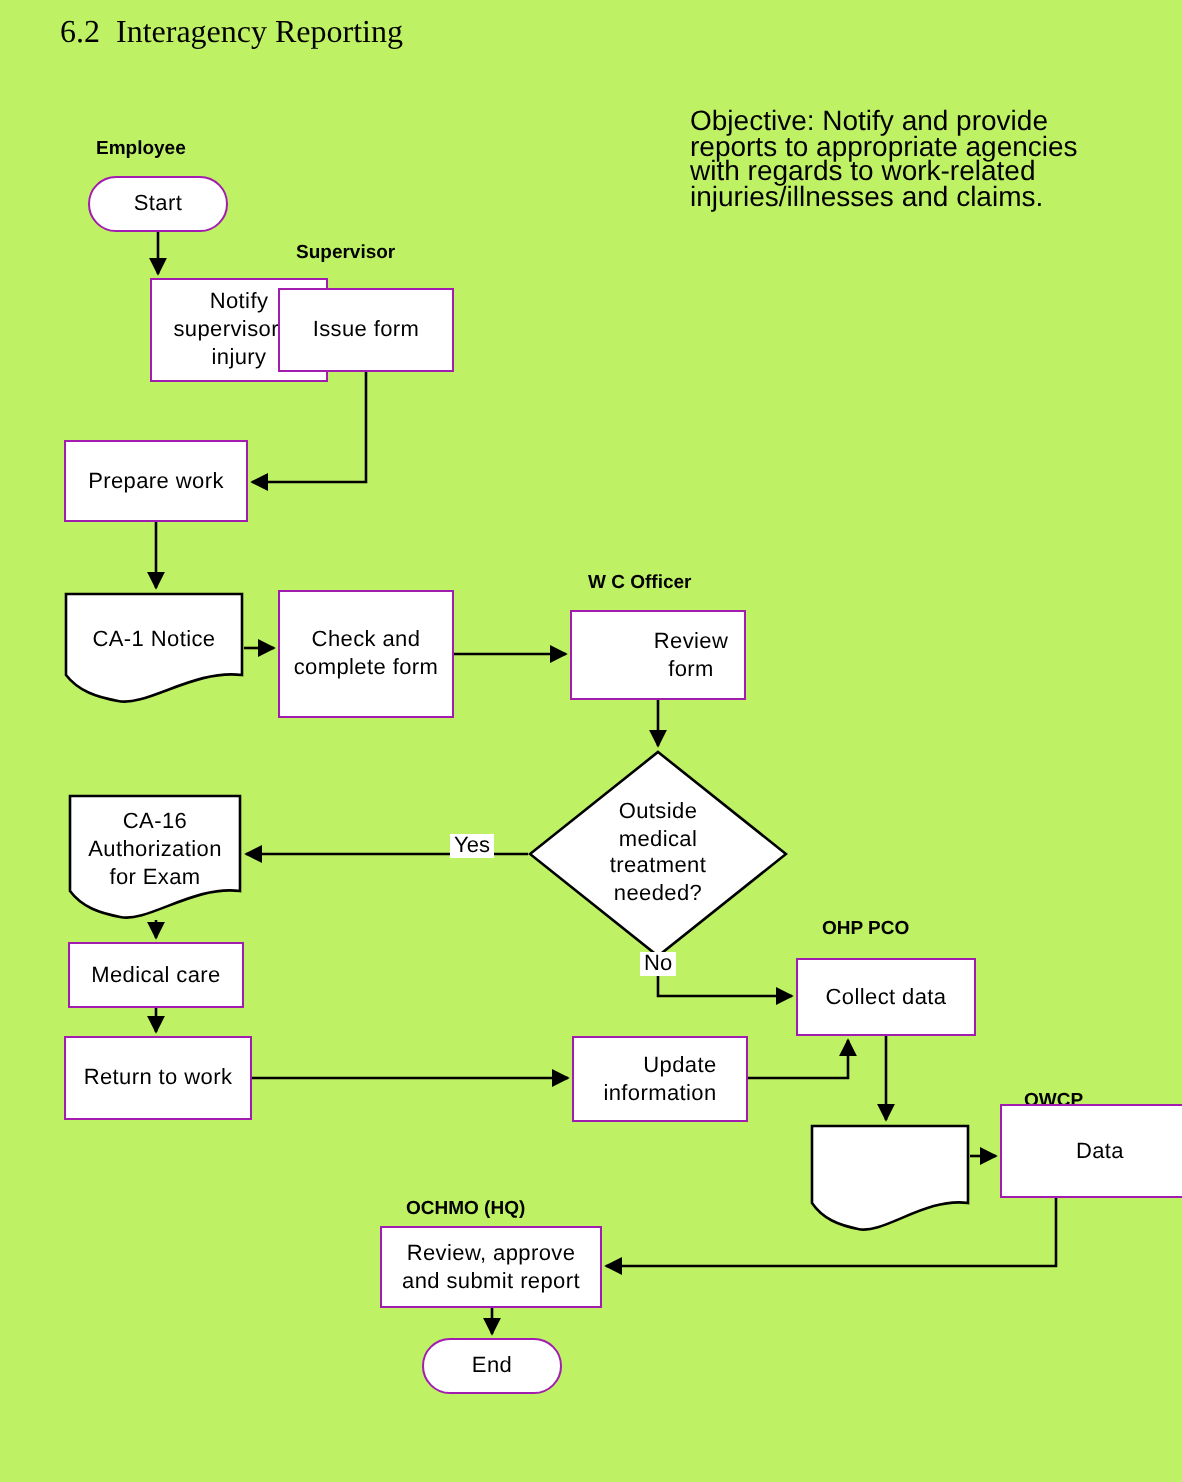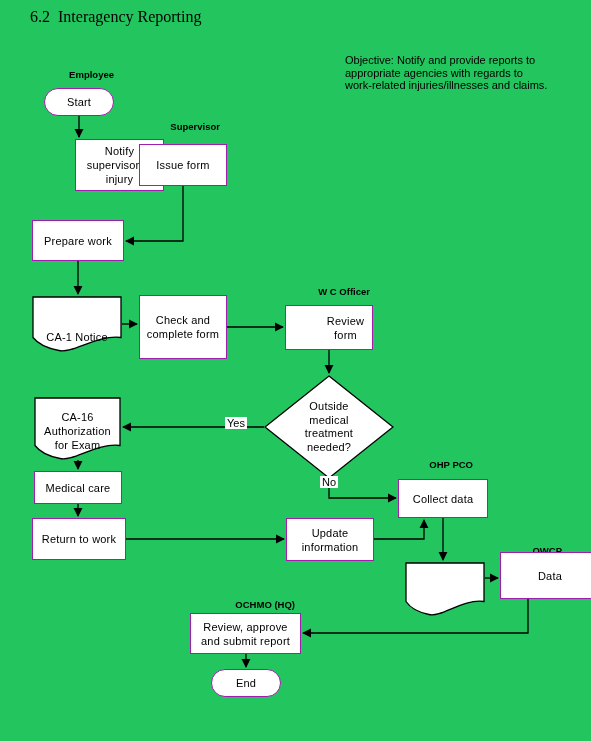--- a/index.html
+++ b/index.html
@@ -4,52 +4,52 @@
 <style>
   html, body {
     margin: 0;
     padding: 0;
     background: #ffffff;
   }
   #page {
     position: relative;
     width: 591px;
     height: 741px;
-    background: #22c55e;
+    background: #bef264;
     overflow: hidden;
     font-family: "Liberation Sans", sans-serif;
   }
   #doc-title {
     position: absolute;
     left: 30px;
     top: 8px;
     font-family: "Liberation Serif", serif;
     font-size: 16px;
     color: #000;
     white-space: pre;
   }
   #objective {
     position: absolute;
     left: 345px;
     top: 54px;
     width: 205px;
     font-family: "Liberation Sans", sans-serif;
-    font-size: 11px;
+    font-size: 14px;
     line-height: 12.5px;
     color: #000;
     font-weight: normal;
   }
   .swim-label {
     position: absolute;
     font-family: "Liberation Sans", sans-serif;
     font-size: 9.5px;
     font-weight: bold;
     color: #000;
     white-space: nowrap;
-    text-align: right;
+    text-align: left;
   }
   .node {
     position: absolute;
     box-sizing: border-box;
     border: 1px solid #a21caf;
     background: #fff;
     color: #000;
     font-family: "Liberation Sans", sans-serif;
     font-size: 11px;
     line-height: 14px;
@@ -59,21 +59,20 @@
     text-align: center;
     letter-spacing: 0.2px;
   }
   .node.terminator {
     border-radius: 999px;
   }
   .node.doc {
     border: none;
     background: transparent;
     padding: 0;
-    align-items: flex-end;
   }
   .node.doc .doc-svg {
     position: absolute;
     left: 0;
     top: 0;
   }
   .node.doc .doc-text {
     position: relative;
     z-index: 2;
     width: 100%;
@@ -212,21 +211,21 @@
           <path d="M 1 1 L 86 1 L 86 48.5 C 62.64 45.5, 40.02 64.5, 26.099999999999998 61.5 C 15.66 59.5, 6.96 56.5, 1 48.5 Z" fill="#fff" stroke="#000" stroke-width="1.3"></path>
         </svg>
         <div class="doc-text">CA-16<br>Authorization<br>for Exam</div>
       </div>
       <div class="node" style="left: 34px; top: 471px; width: 88px; height: 33px;">
         <span>Medical care</span>
       </div>
       <div class="node" style="left: 32px; top: 518px; width: 94px; height: 42px;">
         <span>Return to work</span>
       </div>
-      <div class="node" style="left: 286px; top: 518px; width: 88px; height: 43px;">
+      <div class="node" style="left: 286px; top: 518px; width: 88px; height: 43px; text-align: right;">
         <span>Update<br>information</span>
       </div>
       <div class="node" style="left: 398px; top: 479px; width: 90px; height: 39px;">
         <span>Collect data</span>
       </div>
       <div class="node doc" style="left: 405px; top: 562px; width: 80px; height: 54px;">
         <svg class="doc-svg" width="80" height="54" viewBox="0 0 80 54">
           <path d="M 1 1 L 79 1 L 79 39.5 C 57.599999999999994 36.5, 36.800000000000004 55.5, 24 52.5 C 14.399999999999999 50.5, 6.4 47.5, 1 39.5 Z" fill="#fff" stroke="#000" stroke-width="1.3"></path>
         </svg>
       </div>

